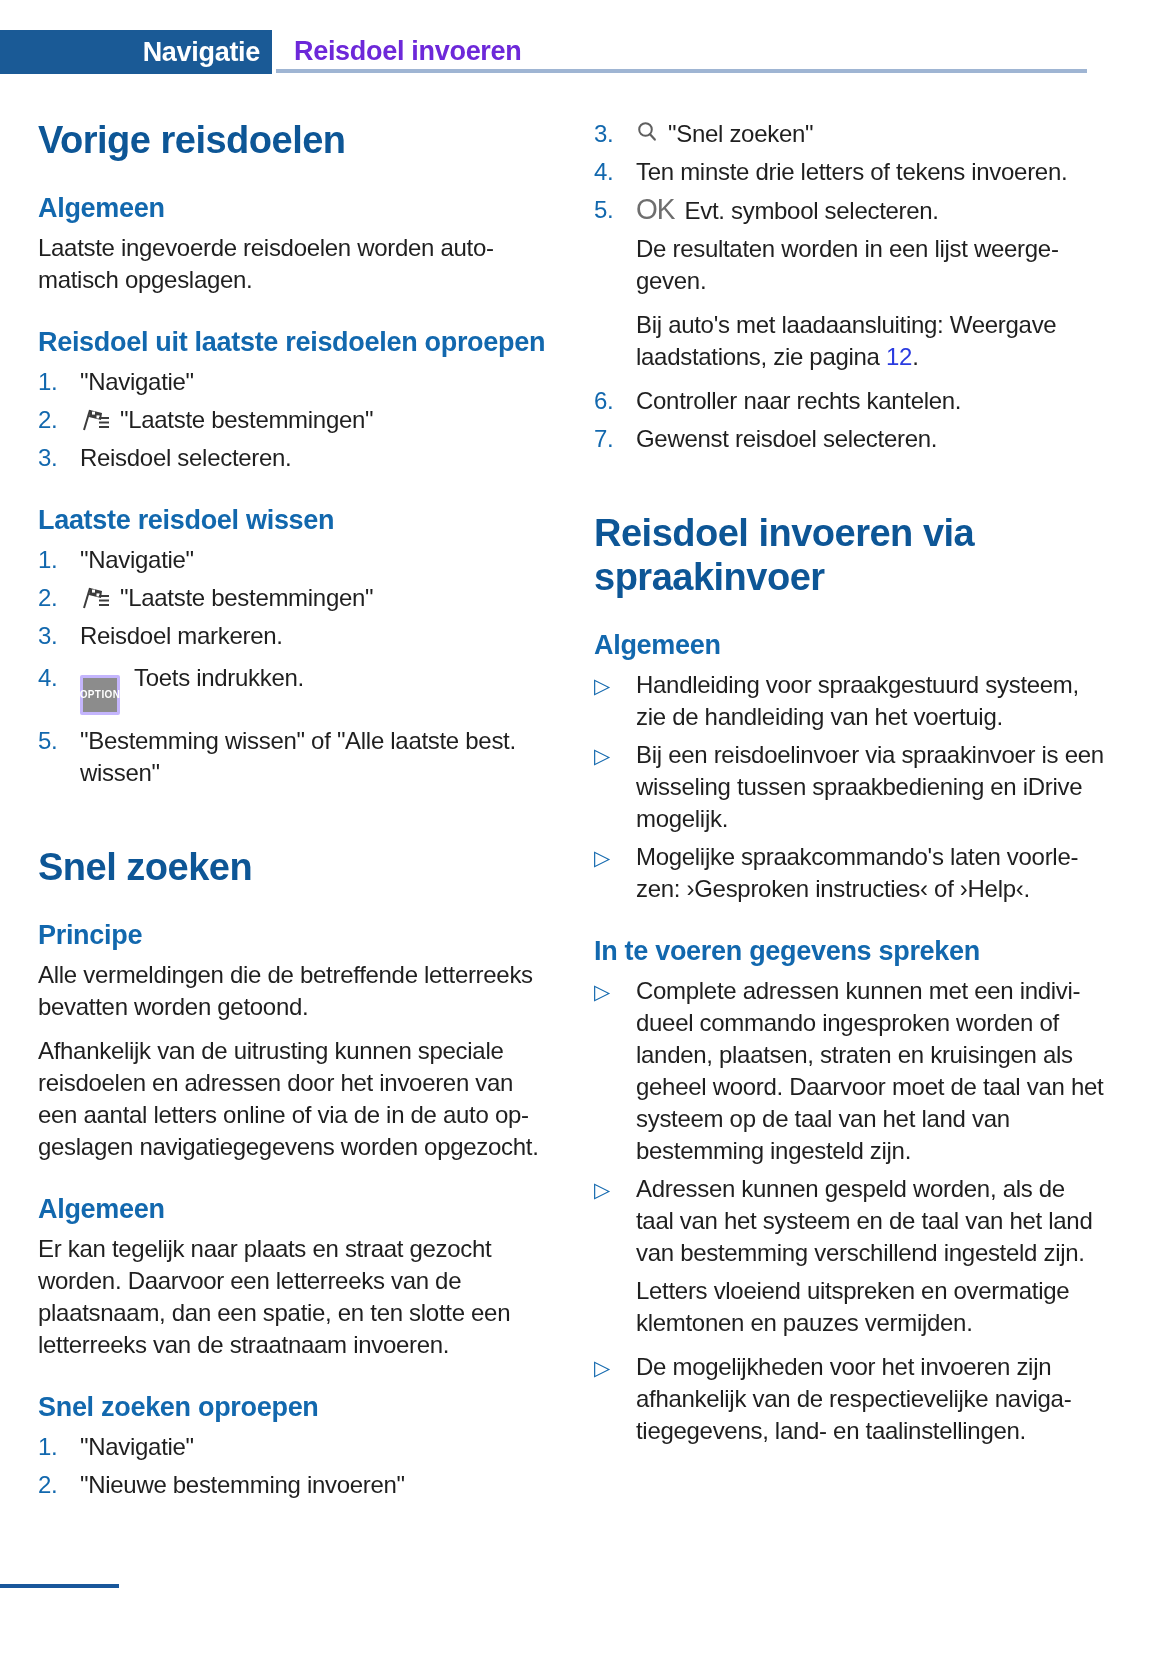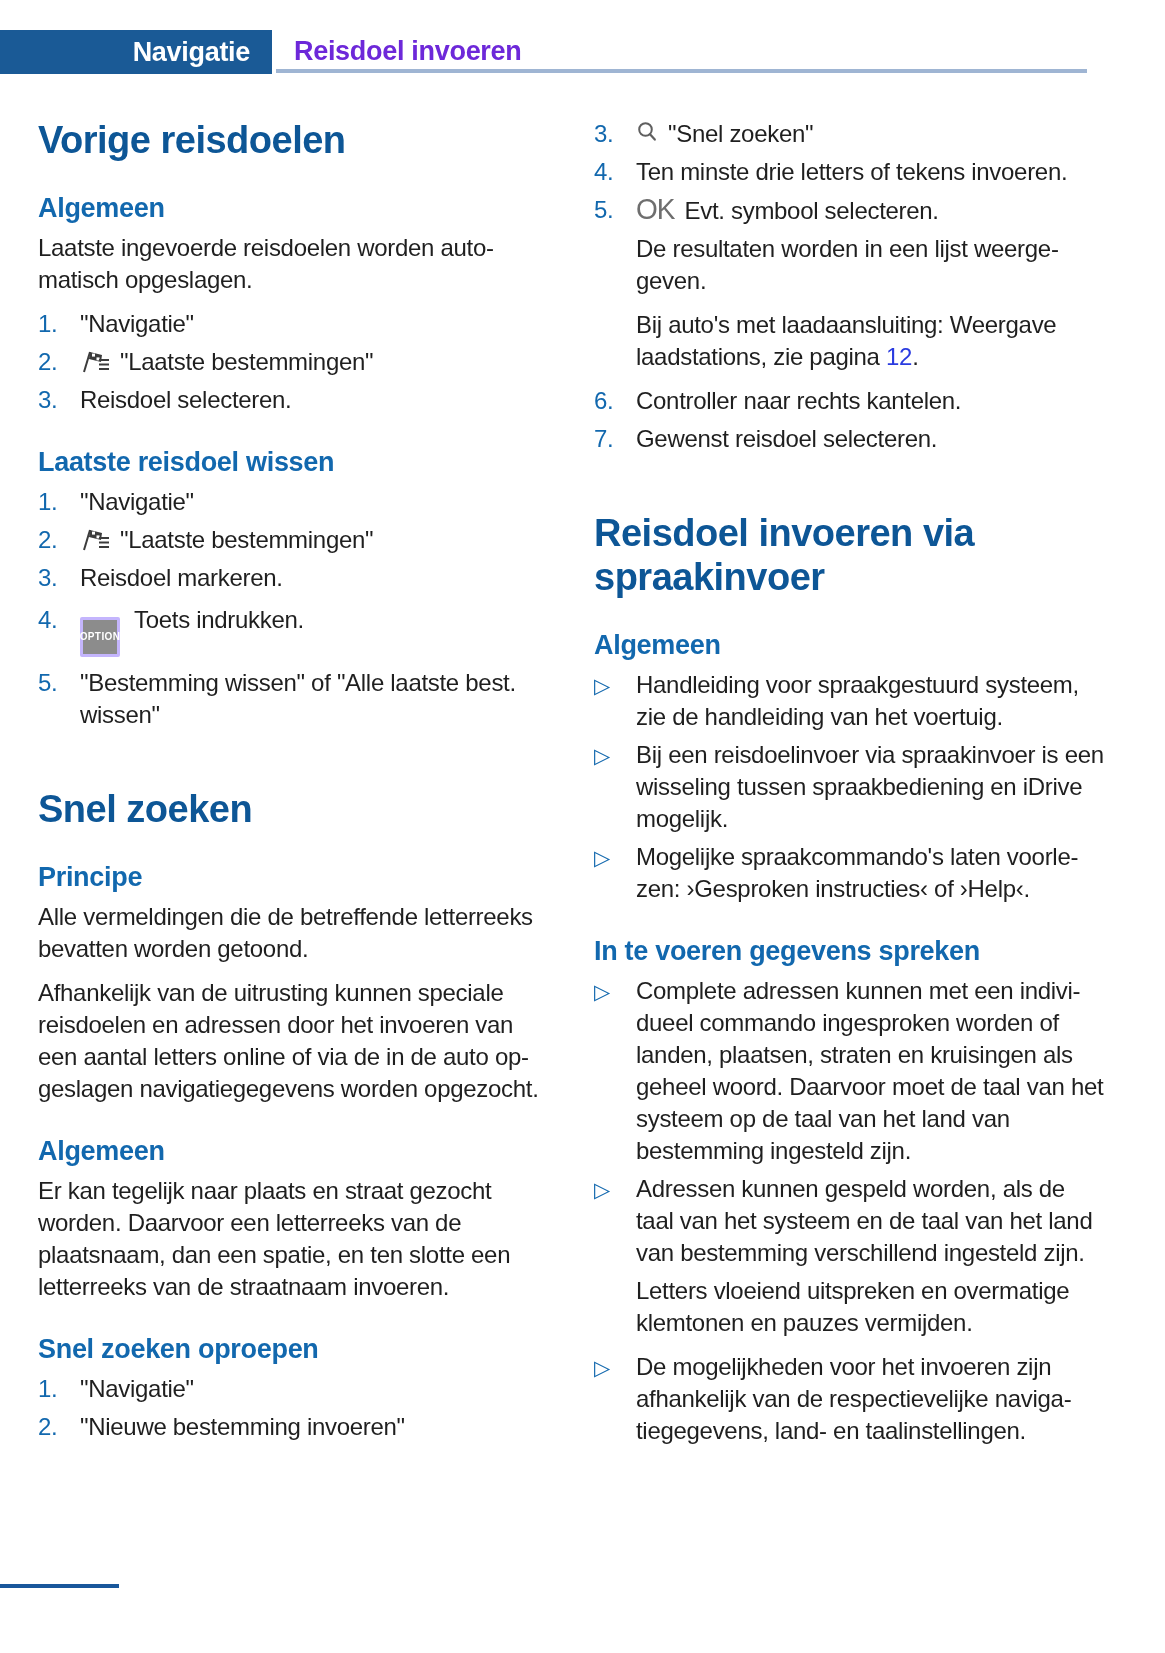--- a/index.html
+++ b/index.html
@@ -6,21 +6,21 @@
   .page {
     position:relative; width:1165px; height:1653px; background:#ffffff;
     font-family:"Liberation Sans", sans-serif; color:#1f1f1f; overflow:hidden;
   }
 
   
   .header-tab {
     position:absolute; left:0; top:30px; width:272px; height:44px;
     background:#1a5a96; color:#ffffff; font-weight:bold; font-size:27px;
     display:flex; align-items:center; justify-content:flex-end;
-    padding-right:22px; box-sizing:border-box; letter-spacing:-0.3px;
+    padding-right:12px; box-sizing:border-box; letter-spacing:-0.3px;
   }
   .header-crumb {
     position:absolute; left:294px; top:30px; height:42px;
     display:flex; align-items:center;
     color:#6d28d9; font-weight:bold; font-size:27px; letter-spacing:-0.3px;
   }
   .header-rule {
     position:absolute; left:276px; top:69px; width:811px; height:4px;
     background:#9fb5d3;
   }
@@ -84,20 +84,21 @@
 
   <main class="content">
 
     <section class="col">
 
       <h1>Vorige reisdoelen</h1>
 
       <h2>Algemeen</h2>
       <p>Laatste ingevoerde reisdoelen worden auto­matisch opgeslagen.</p>
 
+      <h2>Reisdoel uit laatste reisdoelen oproepen</h2>
       <ol>
         <li>
           <div class="li-row">
             <span class="num">1.</span>
             <span class="li-body">"Navigatie"</span>
           </div>
         </li>
         <li>
           <div class="li-row">
             <span class="num">2.</span>

